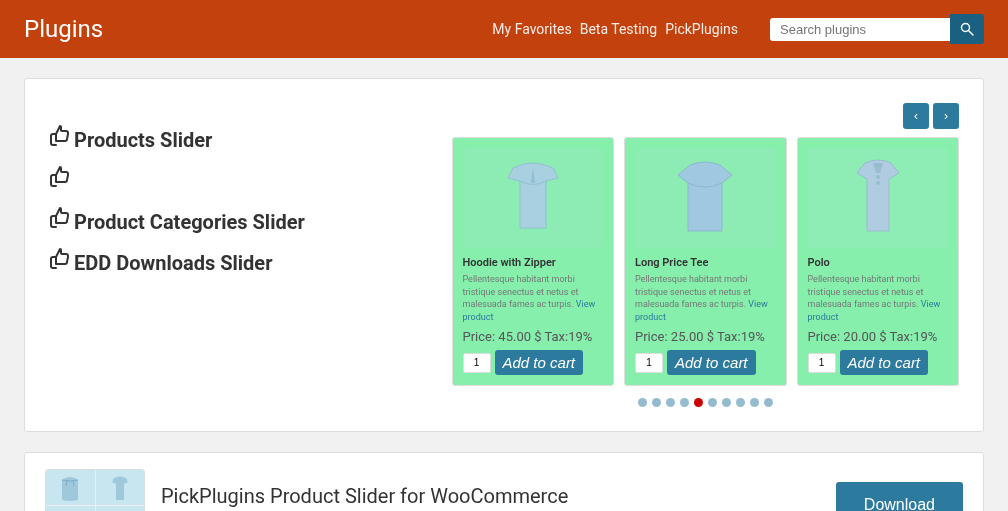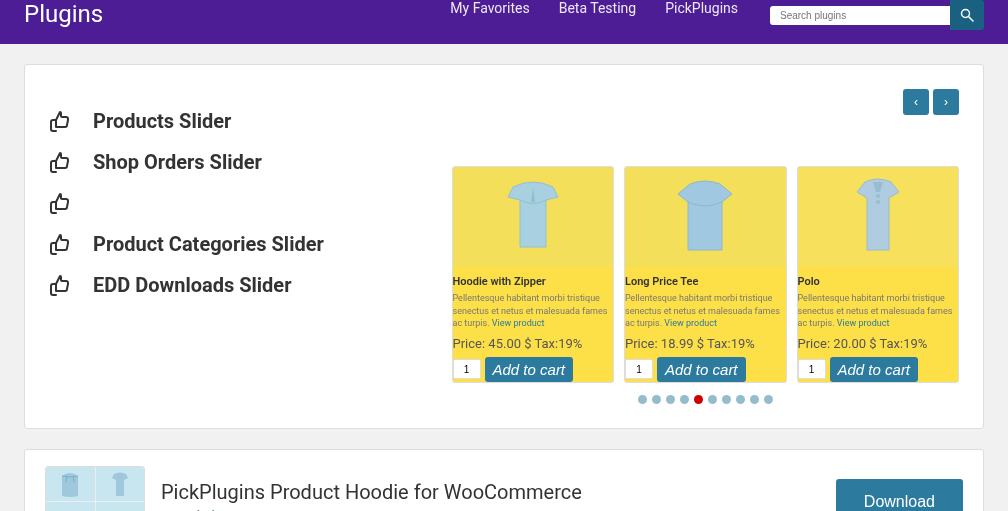--- a/index.html
+++ b/index.html
@@ -1,53 +1,53 @@
 <!DOCTYPE html>
 <html><head>
   <meta charset="utf-8">
   <style>
     * { margin: 0; padding: 0; box-sizing: border-box; }
     body { font-family: -apple-system, BlinkMacSystemFont, 'Segoe UI', Roboto, sans-serif; background: #f1f1f1; width: 1008px; min-height: 511px; }
 
     
     .header {
-      background: #4c1d95;
-      display: flex;
-      align-items: flex-start;
+      background: #c2410c;
+      display: flex;
+      align-items: center;
       padding: 0 24px;
-      height: 44px;
+      height: 58px;
       gap: 32px;
     }
     .header-title {
       color: #fff;
       font-size: 24px;
       font-weight: 400;
       margin-right: auto;
     }
     .header-nav {
       display: flex;
       align-items: center;
-      gap: 29px;
+      gap: 8px;
     }
     .nav-link {
       color: #fff;
       text-decoration: none;
       font-size: 14px;
       opacity: 0.9;
     }
     .search-form {
       display: flex;
       align-items: center;
       gap: 0;
     }
     .search-input {
       padding: 4px 10px;
       border: none;
       border-radius: 3px 0 0 3px;
-      font-size: 10px;
+      font-size: 13px;
       width: 180px;
       outline: none;
       color: #555;
     }
     .search-button {
       background: #1a6080;
       border: none;
       padding: 6px 10px;
       cursor: pointer;
       border-radius: 0 3px 3px 0;
@@ -78,22 +78,22 @@
     .plugin-features {
       flex: 1;
       display: flex;
       flex-direction: column;
       gap: 12px;
       padding-top: 20px;
     }
 
     .feature-item {
       display: flex;
-      align-items: flex-start;
-      gap: 20px;
+      align-items: flex-end;
+      gap: 1px;
     }
 
     .thumb-icon {
       font-size: 22px;
       color: #333;
     }
 
     .feature-text {
       font-size: 20px;
       font-weight: 700;
@@ -129,22 +129,22 @@
 
     .product-cards {
       display: flex;
       gap: 10px;
     }
 
     .product-card {
       flex: 1;
       border: 1px solid #ddd;
       border-radius: 3px;
-      background: #fde047;
-      margin-top: 43px;
+      padding: 10px;
+      background: #86efac;
     }
 
     .product-img {
       width: 100%;
       height: 100px;
       display: flex;
       align-items: center;
       justify-content: center;
       margin-bottom: 8px;
       border-radius: 2px;
@@ -328,29 +328,20 @@
     </span>
     <span class="feature-text">Products Slider</span>
   </div>
         <div class="feature-item">
     <span class="thumb-icon">
       <svg width="24" height="24" viewBox="0 0 24 24" fill="none">
         <path d="M7 22H4a2 2 0 01-2-2v-7a2 2 0 012-2h3" stroke="#333" stroke-width="2" stroke-linecap="round"></path>
         <path d="M11 3a1 1 0 011 1v3a1 1 0 001 1h4a2 2 0 012 2v1l-1 5a2 2 0 01-2 2H7V11l4-8z" stroke="#333" stroke-width="2" stroke-linejoin="round" fill="none"></path>
       </svg>
     </span>
-    <span class="feature-text">Shop Orders Slider</span>
-  </div>
-        <div class="feature-item">
-    <span class="thumb-icon">
-      <svg width="24" height="24" viewBox="0 0 24 24" fill="none">
-        <path d="M7 22H4a2 2 0 01-2-2v-7a2 2 0 012-2h3" stroke="#333" stroke-width="2" stroke-linecap="round"></path>
-        <path d="M11 3a1 1 0 011 1v3a1 1 0 001 1h4a2 2 0 012 2v1l-1 5a2 2 0 01-2 2H7V11l4-8z" stroke="#333" stroke-width="2" stroke-linejoin="round" fill="none"></path>
-      </svg>
-    </span>
   </div>
         <div class="feature-item">
     <span class="thumb-icon">
       <svg width="24" height="24" viewBox="0 0 24 24" fill="none">
         <path d="M7 22H4a2 2 0 01-2-2v-7a2 2 0 012-2h3" stroke="#333" stroke-width="2" stroke-linecap="round"></path>
         <path d="M11 3a1 1 0 011 1v3a1 1 0 001 1h4a2 2 0 012 2v1l-1 5a2 2 0 01-2 2H7V11l4-8z" stroke="#333" stroke-width="2" stroke-linejoin="round" fill="none"></path>
       </svg>
     </span>
     <span class="feature-text">Product Categories Slider</span>
   </div>
@@ -395,21 +386,21 @@
     <div class="product-img" style="background:#b8d8e820;">
       <svg width="70" height="90" viewBox="0 0 70 90">
                 <path d="M20 12 Q35 6 50 12 L62 22 L52 30 L52 78 L18 78 L18 30 L8 22 Z" fill="#a0c8e0" stroke="#88b8d0" stroke-width="1"></path>
                 <path d="M18 30 Q35 38 52 30" stroke="#88b8d0" stroke-width="1" fill="none"></path>
               </svg>
     </div>
     <div class="product-name">Long Price Tee</div>
     <div class="product-desc">
       Pellentesque habitant morbi tristique senectus et netus et malesuada fames ac turpis. <a href="#">View product</a>
     </div>
-    <div class="product-price">Price: 18.99 $  Tax:19%</div>
+    <div class="product-price">Price: 25.00 $  Tax:19%</div>
     <div class="product-add-row">
       <input type="text" class="qty-input" value="1" style="">
       <button class="add-to-cart-btn">Add to cart</button>
     </div>
   </div>
           <div class="product-card">
     <div class="product-img" style="background:#c8e0ec20;">
       <svg width="70" height="90" viewBox="0 0 70 90">
                 <path d="M22 10 Q35 4 48 10 L56 20 L46 26 L46 78 L24 78 L24 26 L14 20 Z" fill="#b0cce0" stroke="#98bcd0" stroke-width="1"></path>
                 <path d="M30 10 L33 20 L37 20 L40 10" fill="#98bcd0"></path>
@@ -469,21 +460,21 @@
       </div>
       <div class="thumb-cell">
         <svg width="22" height="22" viewBox="0 0 22 22" fill="none">
           <circle cx="11" cy="6" r="4" fill="#a0c8dc"></circle>
           <path d="M4 18 Q11 13 18 18" fill="#a0c8dc"></path>
         </svg>
       </div>
     </div>
 
     <div class="plugin-info">
-      <div class="plugin-title">PickPlugins Product Hoodie for WooCommerce</div>
+      <div class="plugin-title">PickPlugins Product Slider for WooCommerce</div>
       <div class="plugin-by">
         <span>By</span>
         <a href="#">PickPlugins</a>
       </div>
     </div>
 
     <button class="download-btn">Download</button>
   </div>
 
 </div>

